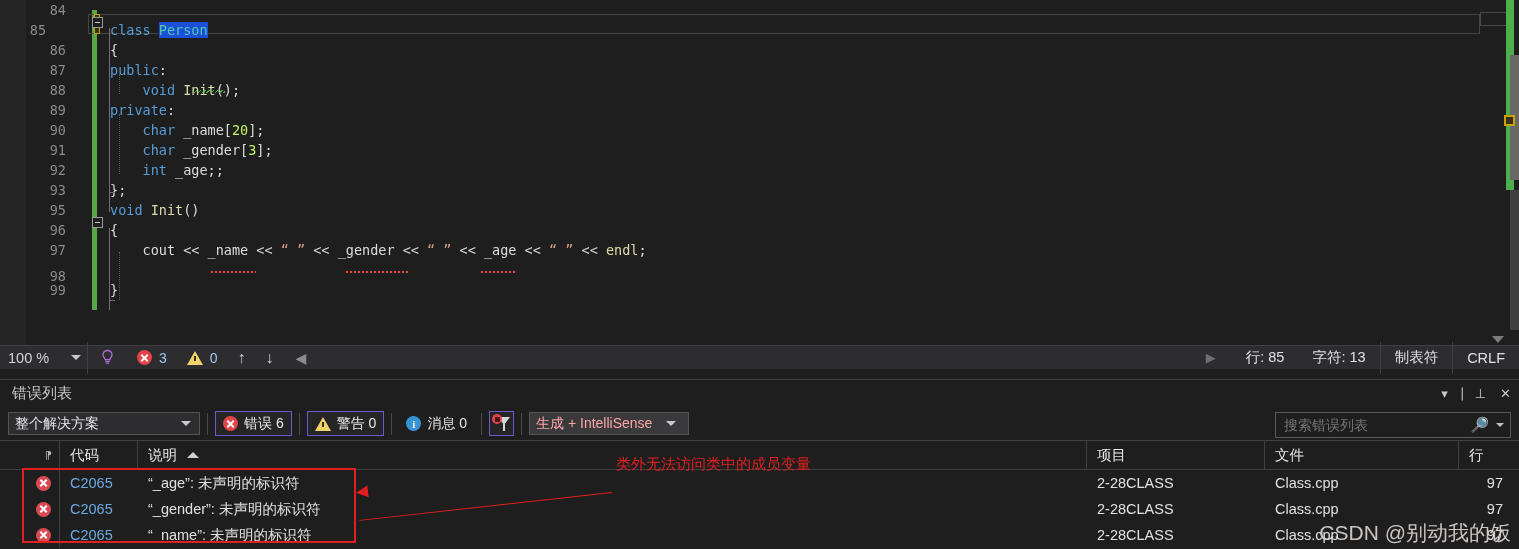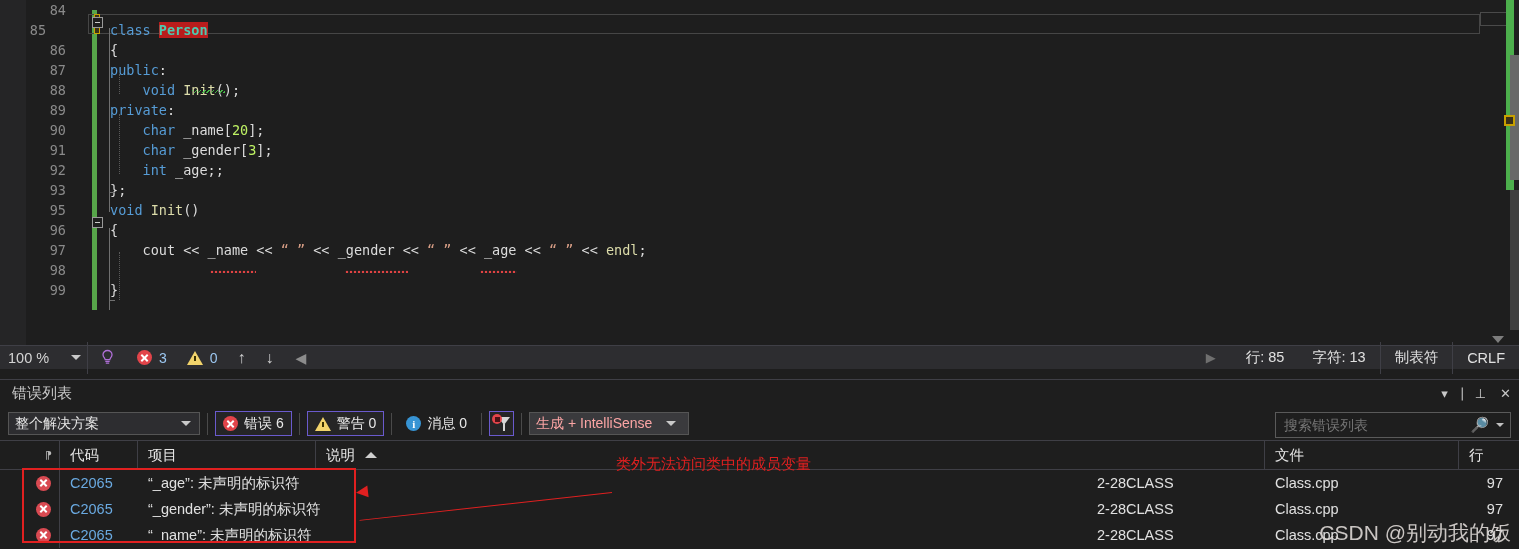--- a/index.html
+++ b/index.html
@@ -18,21 +18,21 @@
   .lno{position:absolute;right:0;top:0;width:56px;text-align:right;color:#8a8a8a;
        font-family:"DejaVu Sans Mono","Liberation Mono",monospace;font-size:13.5px;height:20px;line-height:20px;}
   .codetext{position:absolute;left:22px;top:0;height:20px;line-height:20px;color:#dcdcdc;}
 
   .kw{color:#569cd6;}
   .fn{color:#dcdcaa;}
   .num{color:#bef264;}
   .str{color:#d69d85;}
   .punct{color:#dcdcdc;}
   .idf{color:#dcdcdc;}
-  .sel{background:#b91c1c;color:#4ec9b0;font-weight:bold;}
+  .sel{background:#1d4ed8;color:#4ec9b0;}
 
   .curline{position:absolute;left:88px;right:39px;top:14px;height:20px;border:1px solid #464646;box-sizing:border-box;}
   .caretmark{position:absolute;left:94px;top:14px;width:6px;height:20px;border:1px solid #c8a000;box-sizing:border-box;background:#3a3018;}
   .fold{position:absolute;width:11px;height:11px;border:1px solid #9a9a9a;box-sizing:border-box;background:#1e1e1e;}
   .fold:after{content:"";position:absolute;left:2px;top:4px;width:5px;height:1px;background:#cccccc;}
   .indentline{position:absolute;width:0;border-left:1px dotted #5a5a5a;}
   .bracketline{position:absolute;width:0;border-left:1px solid #707070;}
   .bracketfoot{position:absolute;height:0;border-top:1px solid #707070;}
   .squiggle-g{position:absolute;height:3px;
      background-image:repeating-linear-gradient(135deg,#4ec94e 0 1px,transparent 1px 3px);opacity:.9;}
@@ -158,21 +158,21 @@
           <div class="line"><span class="lno" style="left: -78px;">87</span><span class="codetext"><span class="kw">public</span><span class="punct">:</span></span></div>
           <div class="line"><span class="lno" style="left: -78px;">88</span><span class="codetext"><span class="idf">    </span><span class="kw">void </span><span class="fn">Init</span><span class="punct">();</span></span></div>
           <div class="line"><span class="lno" style="left: -78px;">89</span><span class="codetext"><span class="kw">private</span><span class="punct">:</span></span></div>
           <div class="line"><span class="lno" style="left: -78px;">90</span><span class="codetext"><span class="idf">    </span><span class="kw">char </span><span class="idf">_name</span><span class="punct">[</span><span class="num">20</span><span class="punct">];</span></span></div>
           <div class="line"><span class="lno" style="left: -78px;">91</span><span class="codetext"><span class="idf">    </span><span class="kw">char </span><span class="idf">_gender</span><span class="punct">[</span><span class="num">3</span><span class="punct">];</span></span></div>
           <div class="line"><span class="lno" style="left: -78px;">92</span><span class="codetext"><span class="idf">    </span><span class="kw">int </span><span class="idf">_age</span><span class="punct">;;</span></span></div>
           <div class="line"><span class="lno" style="left: -78px;">93</span><span class="codetext"><span class="punct">};</span></span></div>
           <div class="line"><span class="lno" style="left: -78px;">95</span><span class="codetext"><span class="kw">void </span><span class="fn">Init</span><span class="punct">()</span></span></div>
           <div class="line"><span class="lno" style="left: -78px;">96</span><span class="codetext"><span class="punct">{</span></span></div>
           <div class="line"><span class="lno" style="left: -78px;">97</span><span class="codetext"><span class="idf">    </span><span class="idf">cout </span><span class="punct">&lt;&lt; </span><span class="idf">_name </span><span class="punct">&lt;&lt; </span><span class="str">“ ” </span><span class="punct">&lt;&lt; </span><span class="idf">_gender </span><span class="punct">&lt;&lt; </span><span class="str">“ ” </span><span class="punct">&lt;&lt; </span><span class="idf">_age </span><span class="punct">&lt;&lt; </span><span class="str">“ ” </span><span class="punct">&lt;&lt; </span><span class="fn">endl</span><span class="punct">;</span></span></div>
-          <div class="line"><span class="lno" style="left: -78px;">98</span><span class="codetext"></span></div>
+          <div class="line"><span class="lno" style="left: -78px; margin-top: 6px;">98</span><span class="codetext"></span></div>
           <div class="line"><span class="lno" style="left: -78px;">99</span><span class="codetext"><span class="punct">}</span></span></div>
         </div>
 
       <div class="fold" style="left:4px;top:17px;"></div>
       <div class="fold" style="left:4px;top:217px;"></div>
 
       <div class="bracketline" style="left:21px;top:28px;height:184px;"></div>
       <div class="bracketfoot" style="left:21px;top:192px;width:6px;"></div>
       <div class="indentline" style="left:31px;top:74px;height:20px;"></div>
       <div class="indentline" style="left:31px;top:114px;height:60px;"></div>
@@ -277,25 +277,25 @@
         <span class="search-caret"></span>
       </div>
     </div>
 
     <div class="grid">
       <div class="hdr">
         <div class="cell c-grip">
             <span class="grip-glyph">⁋</span>
           </div>
         <div class="cell c-code">代码</div>
-        <div class="cell c-proj">项目</div>
         <div class="cell c-desc">
           <span>说明</span>
           <span class="sort-asc"></span>
         </div>
+        <div class="cell c-proj">项目</div>
         <div class="cell c-file">文件</div>
         <div class="cell c-line nb">行</div>
       </div>
       <div id="rows-host">
           <div class="row">
             <div class="cell c-grip rowgrip">
               <span class="err-ico-sm"></span>
             </div>
             <div class="cell c-code rcode">C2065</div>
             <div class="cell c-desc">“_age”: 未声明的标识符</div>

